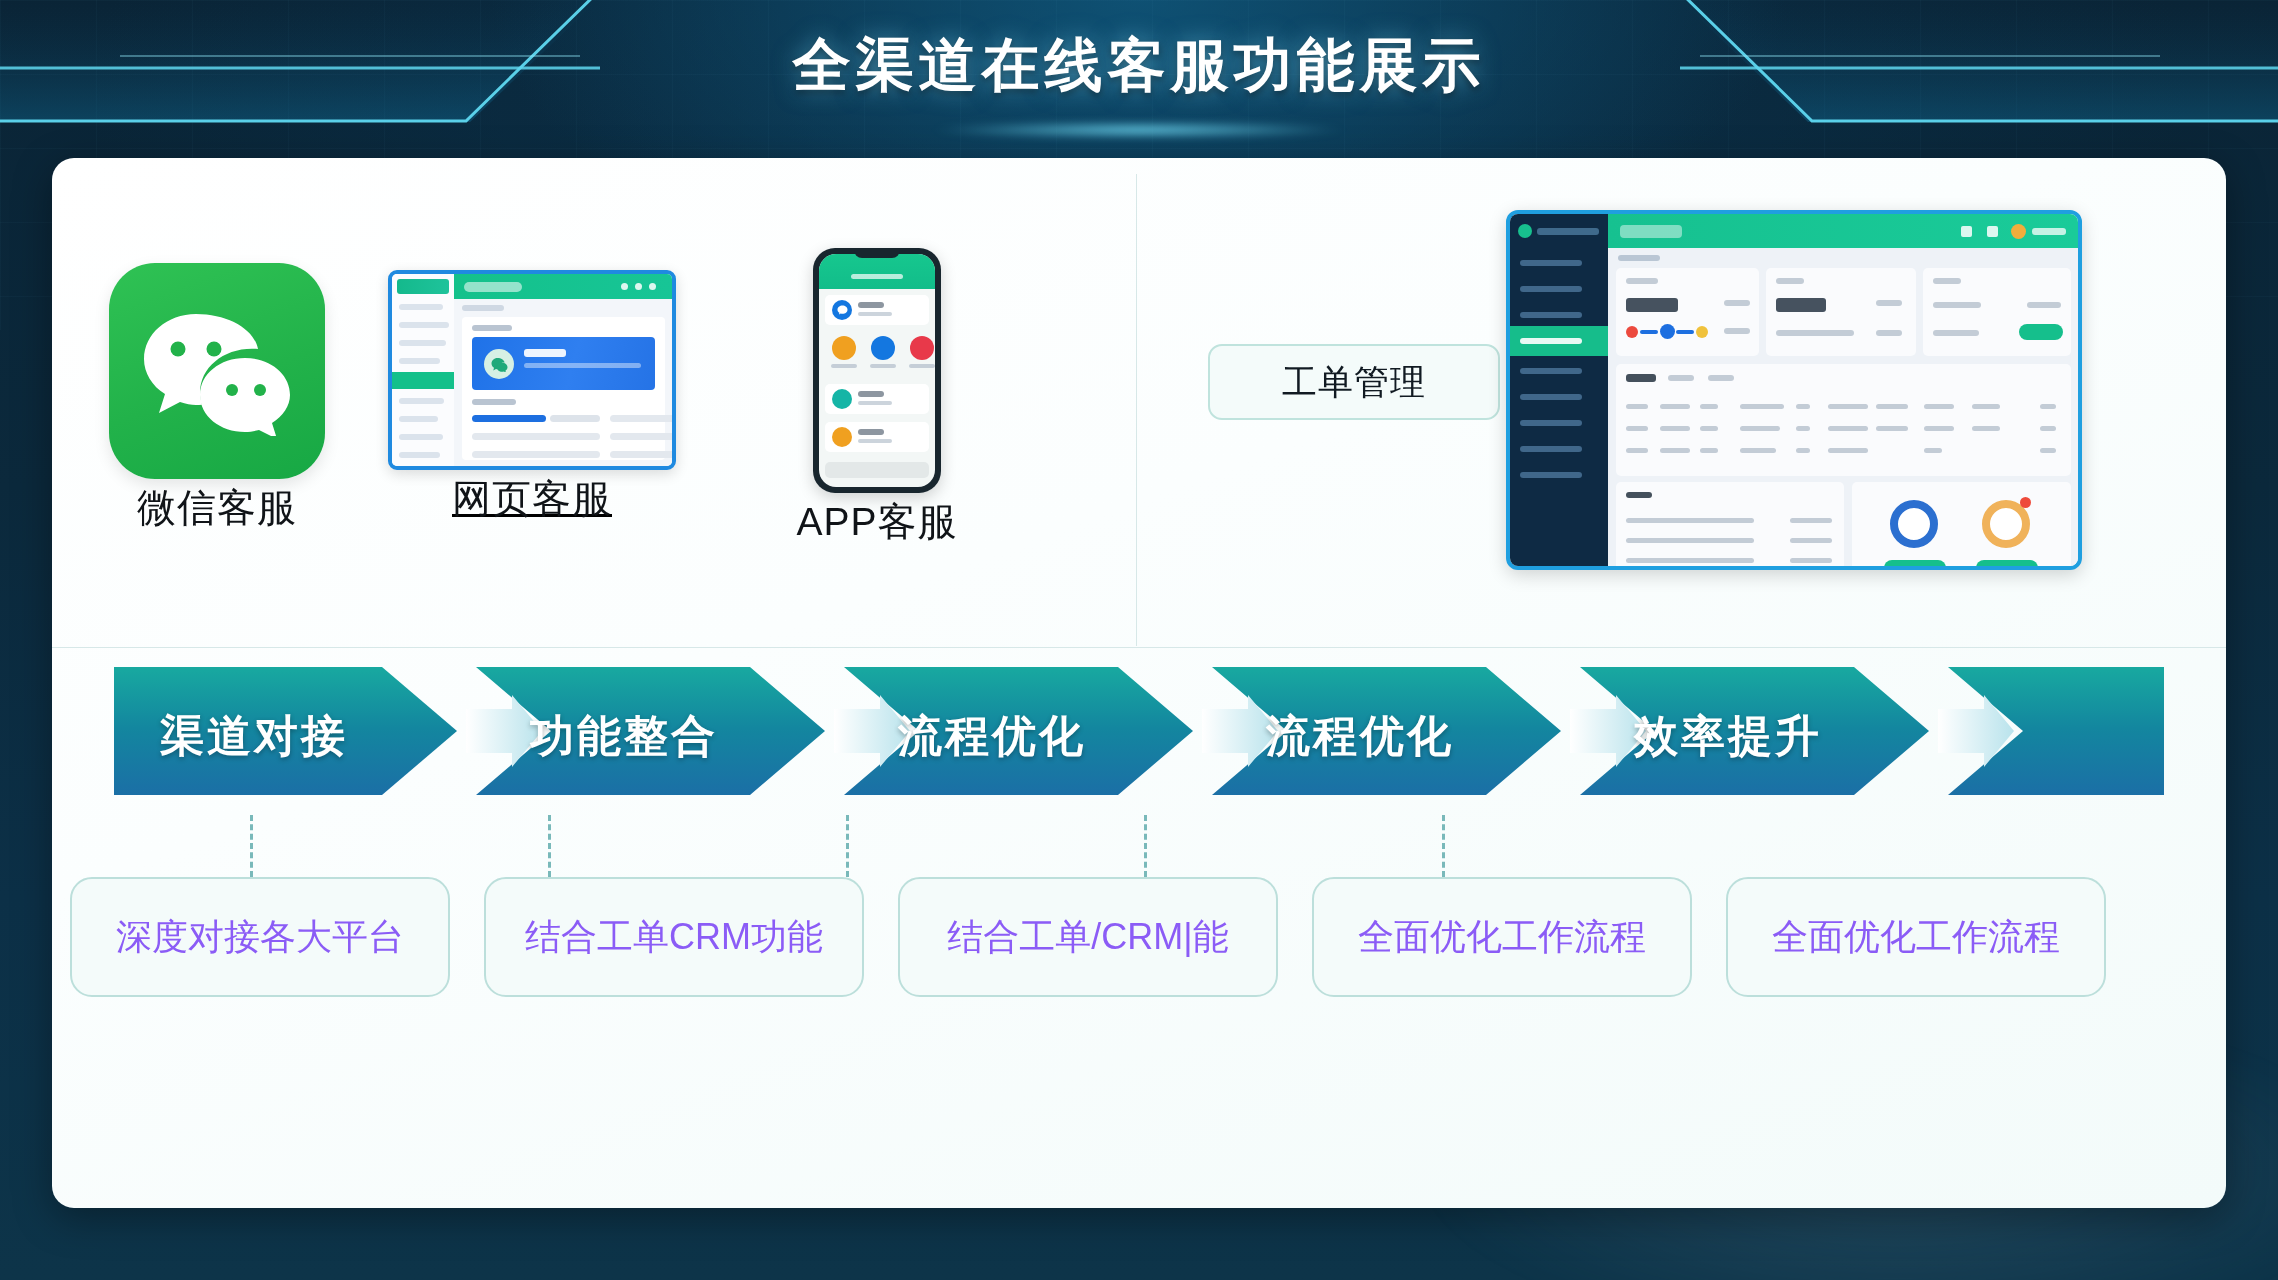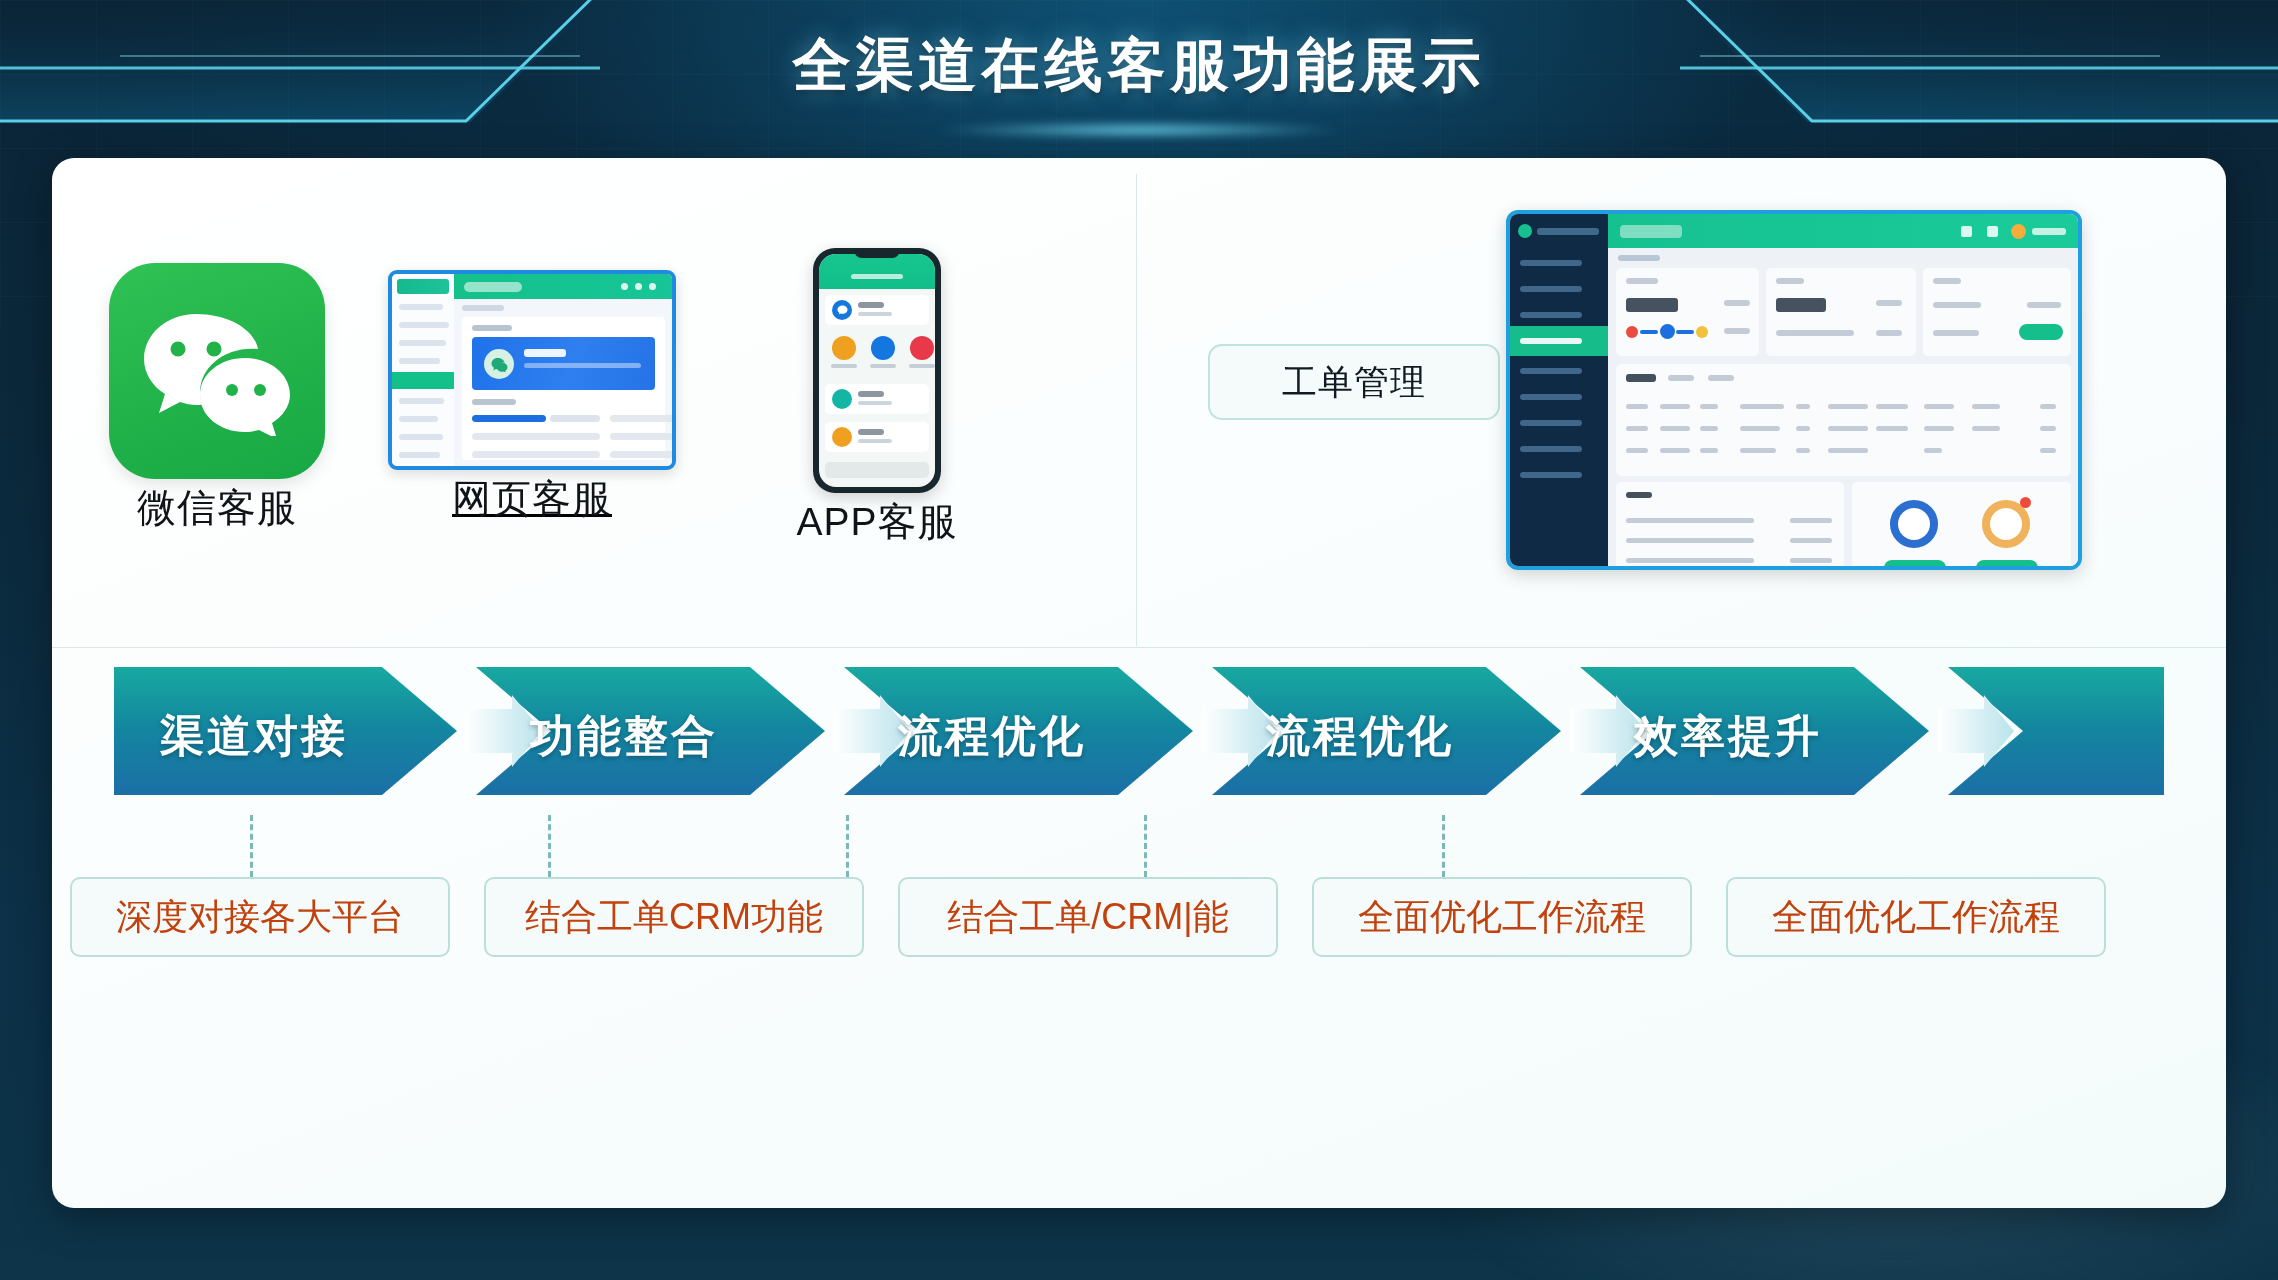--- a/index.html
+++ b/index.html
@@ -173,24 +173,24 @@
   .chev-wrap { position:absolute; left:0; top:0; width:100%; height:180px; }
   .chev-label {
     position:absolute; color:#ffffff; font-size:44px; font-weight:bold;
     letter-spacing:3px; white-space:nowrap;
     text-shadow: 0 2px 5px rgba(0,0,0,.30);
   }
   .dash-conn {
     position:absolute; width:0; border-left:3px dashed #79b9ba; height:62px;
   }
   .cap-box {
-    position:absolute; height:80px;
-    background:#f4fbfa; border:2px solid #bcdfdb; border-radius:10px;
+    position:absolute; height:120px;
+    background:#f4fbfa; border:2px solid #bcdfdb; border-radius:22px;
     display:flex; align-items:center; justify-content:center;
-    font-size:36px; color:#c2410c; white-space:nowrap;
+    font-size:36px; color:#8b5cf6; white-space:nowrap;
   }
 </style>
 </head>
 <body>
 
 <div class="bg"></div>
 <div class="bg-grid"></div>
 <div class="bg-blob"></div>
 
 <div class="banner">

